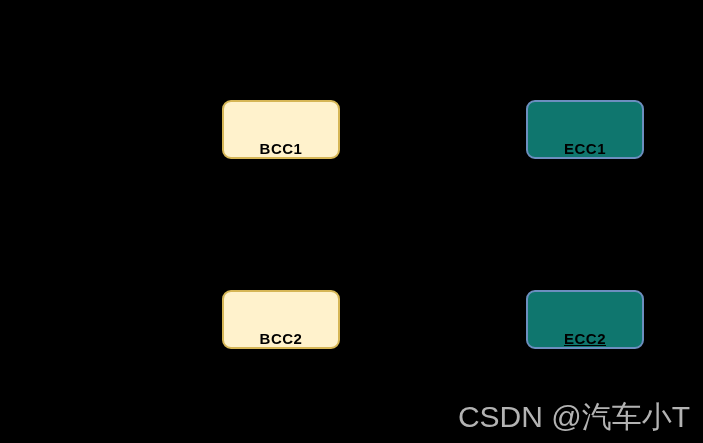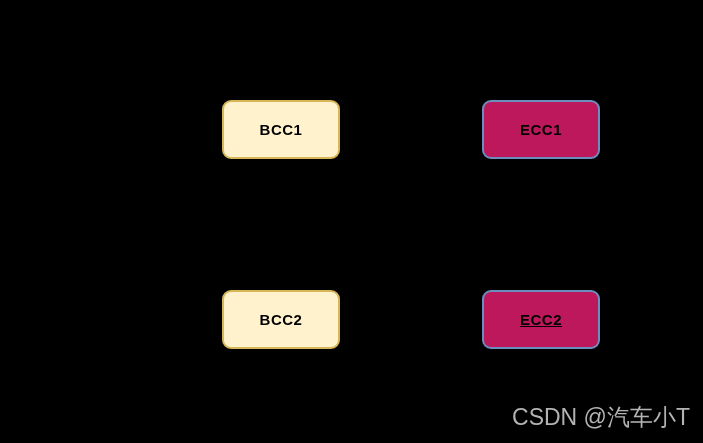--- a/index.html
+++ b/index.html
@@ -21,46 +21,47 @@
     overflow: hidden;
   }
   .node {
     position: absolute;
     width: 118px;
     height: 59px;
     box-sizing: border-box;
     border-radius: 9px;
     border: 2px solid;
     display: flex;
-    align-items: center;
+    align-items: flex-end;
     justify-content: center;
   }
   .node-yellow {
     background: #FFF2CC;
     border-color: #D6B656;
   }
   .node-blue {
-    background: #be185d;
+    background: #0f766e;
     border-color: #6C8EBF;
+    margin-left: 44px;
   }
   .node-label {
     font-size: 15px;
     font-weight: bold;
     color: #000000;
     letter-spacing: 0.5px;
   }
   #node-bcc1 { left: 222px; top: 100px; }
   #node-ecc1 { left: 482px; top: 100px; }
   #node-bcc2 { left: 222px; top: 290px; }
   #node-ecc2 { left: 482px; top: 290px; text-decoration: underline; }
   .watermark {
     position: absolute;
     right: 13px;
     top: 404px;
-    font-size: 23px;
+    font-size: 30px;
     line-height: 26px;
     color: #b3b3b3;
     white-space: nowrap;
   }
 </style>
 </head>
 <body>
 
 <div class="stage">
 

